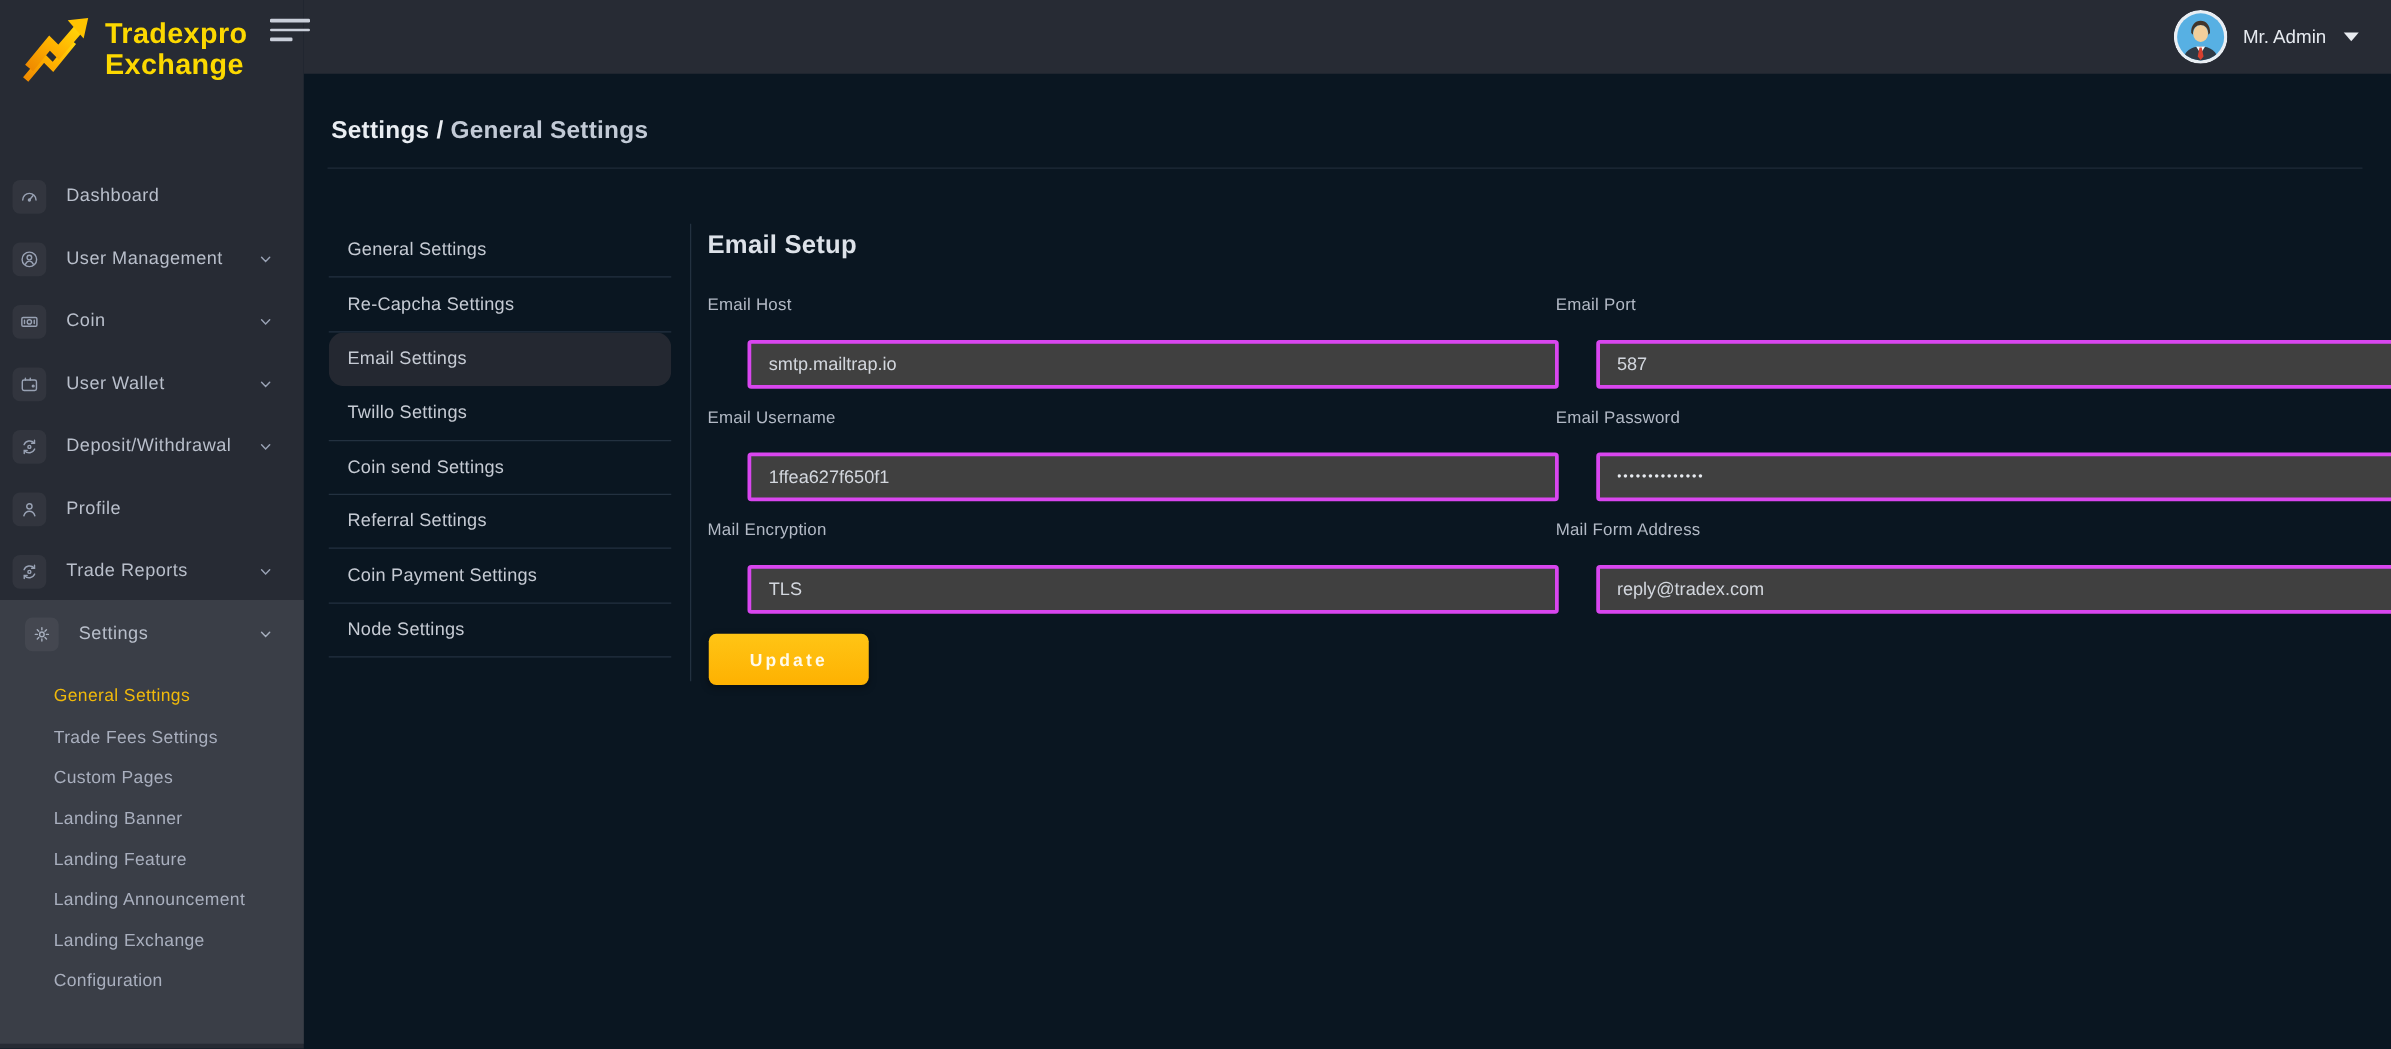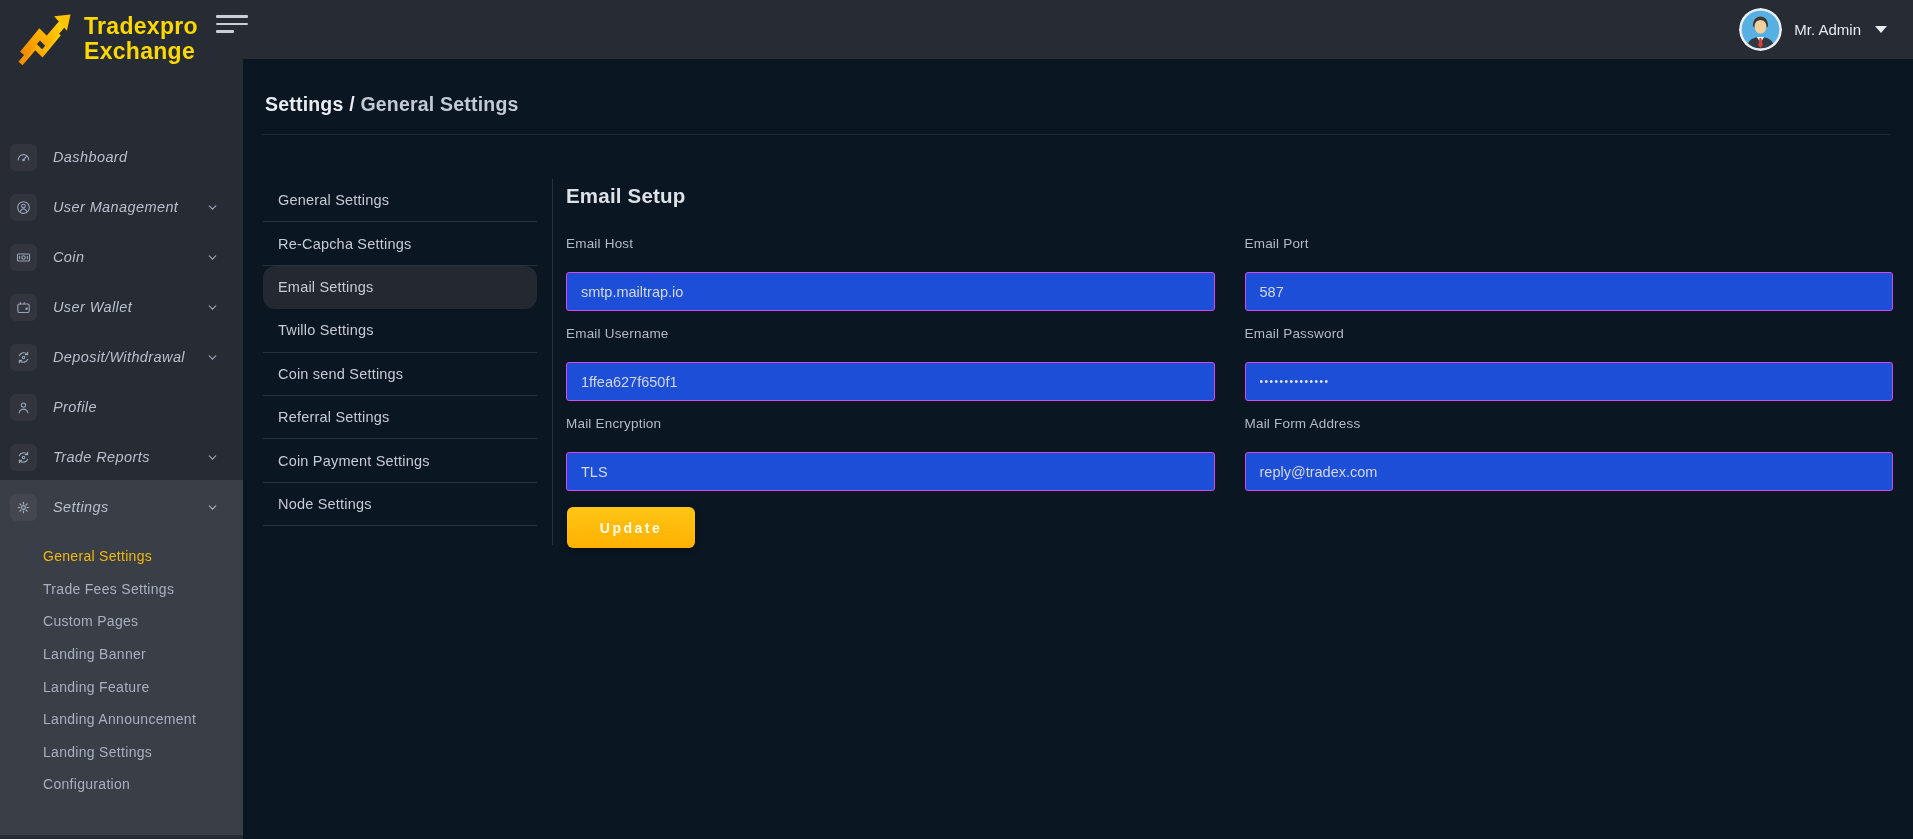--- a/index.html
+++ b/index.html
@@ -11,24 +11,24 @@
   .page { position:absolute; inset:0; width:1913px; height:680px; background:#0a1621; }
 
   
   .sidebar { position:absolute; left:0; top:0; width:243px; height:839px; background:#272b34; z-index:2; }
   .logo { position:absolute; left:16px; top:8px; display:flex; align-items:center; }
   .logo-text { margin-left:8px; color:#fcd800; font-weight:800; font-size:23px; line-height:25px; letter-spacing:.3px; }
   .nav { position:absolute; left:0; top:132px; width:243px; }
   .nav-row { height:50px; display:flex; align-items:center; padding-left:10px; cursor:pointer; }
   .icon-box { width:27px; height:27px; border-radius:6px; background:rgba(255,255,255,.05);
               display:flex; align-items:center; justify-content:center; flex:0 0 27px; }
-  .nav-label { margin-left:16px; font-size:14.5px; letter-spacing:.4px; color:#b9bfcb;font-style:italic; }
+  .nav-label { margin-left:16px; font-size:14.5px; letter-spacing:.4px; color:#b9bfcb; }
   .chev { margin-left:auto; margin-right:24px; display:flex; align-items:center; }
   .settings-panel { position:absolute; left:0; top:480px; width:243px; height:355px; background:#3a3e47; }
-  .settings-row { height:54px; display:flex; align-items:center; padding-left:10px; cursor:pointer; }
+  .settings-row { height:54px; display:flex; align-items:center; padding-left:20px; cursor:pointer; }
   .submenu { margin-top:6px; }
   .submenu-item { height:32.6px; display:flex; align-items:center; padding-left:43px;
                   font-size:14px; letter-spacing:.3px; color:#a9afbe; cursor:pointer; }
   .submenu-item.active { color:#f0b90b; }
 
   
   .header { position:absolute; left:243px; top:0; right:0; height:59px; background:#272b34; z-index:1; }
   .hamburger { position:absolute; left:216px; top:15px; z-index:5; cursor:pointer; }
   .hamburger span { display:block; height:2.5px; background:#c9ced9; border-radius:1px; margin-bottom:5px; }
   .hb1 { width:32px; } .hb2 { width:32px; } .hb3 { width:18px; }
@@ -49,22 +49,22 @@
   .subnav-item { height:43.4px; display:flex; align-items:center; padding-left:15px;
                  font-size:14.5px; letter-spacing:.2px; color:#c6cbd4; border-bottom:1px solid #233140; cursor:pointer; }
   .subnav-item.active { background:#242831; border-bottom-color:transparent; border-radius:12px; }
   .v-divider { position:absolute; left:309px; top:120px; width:1px; height:366px; background:#233140; }
 
   .form-title { position:absolute; left:323px; top:125px; font-size:20.5px; font-weight:700; color:#dde2e9; letter-spacing:.2px; }
   .form-grid { position:absolute; left:323px; top:177px; width:1327px;
                display:grid; grid-template-columns:1fr 1fr; column-gap:30px; }
   .field { margin-bottom:15px; }
   .field label { display:block; font-size:13.5px; color:#b3bac6; letter-spacing:.2px; height:17px; margin-bottom:19px; }
-  .field input { width:100%; height:39px; background:#1d4ed8; border:1px solid #d946ef; border-radius:3px;
-                 color:#d3d7de; font-size:14.5px; padding:0 14px; font-family:"Liberation Sans","DejaVu Sans",sans-serif; outline:none; }
+  .field input { width:100%; height:39px; background:#404040; border:3px solid #d946ef; border-radius:3px;
+                 color:#d3d7de; font-size:14.5px; padding:0 14px; font-family:"Liberation Sans","DejaVu Sans",sans-serif; outline:none;margin-left:32px; }
   .field input.masked { font-size:10px; letter-spacing:1.5px; color:#e8ebf0; }
   .update-btn { position:absolute; left:324px; top:448px; width:128px; height:41px; border:none; border-radius:6px;
                 background:linear-gradient(180deg,#ffc515,#feb101); color:rgba(255,255,255,.92);
                 font-size:14px; font-weight:600; letter-spacing:2.5px; cursor:pointer;
                 font-family:"Liberation Sans","DejaVu Sans",sans-serif; box-shadow:0 2px 6px rgba(0,0,0,.35); }
 
   svg { display:block; }
 </style>
 </head>
 <body>
@@ -215,21 +215,21 @@
             </svg>
         </span>
       </div>
       <div class="submenu">
         <div class="submenu-item active">General Settings</div>
         <div class="submenu-item">Trade Fees Settings</div>
         <div class="submenu-item">Custom Pages</div>
         <div class="submenu-item">Landing Banner</div>
         <div class="submenu-item">Landing Feature</div>
         <div class="submenu-item">Landing Announcement</div>
-        <div class="submenu-item">Landing Settings</div>
+        <div class="submenu-item">Landing Exchange</div>
         <div class="submenu-item">Configuration</div>
       </div>
     </div>
   </div>
 
   <div class="header">
     <div class="user-chip">
       <span class="avatar">
         <svg width="43" height="43" viewBox="0 0 48 48">
           <circle cx="24" cy="24" r="24" fill="#e9eef3"></circle>

